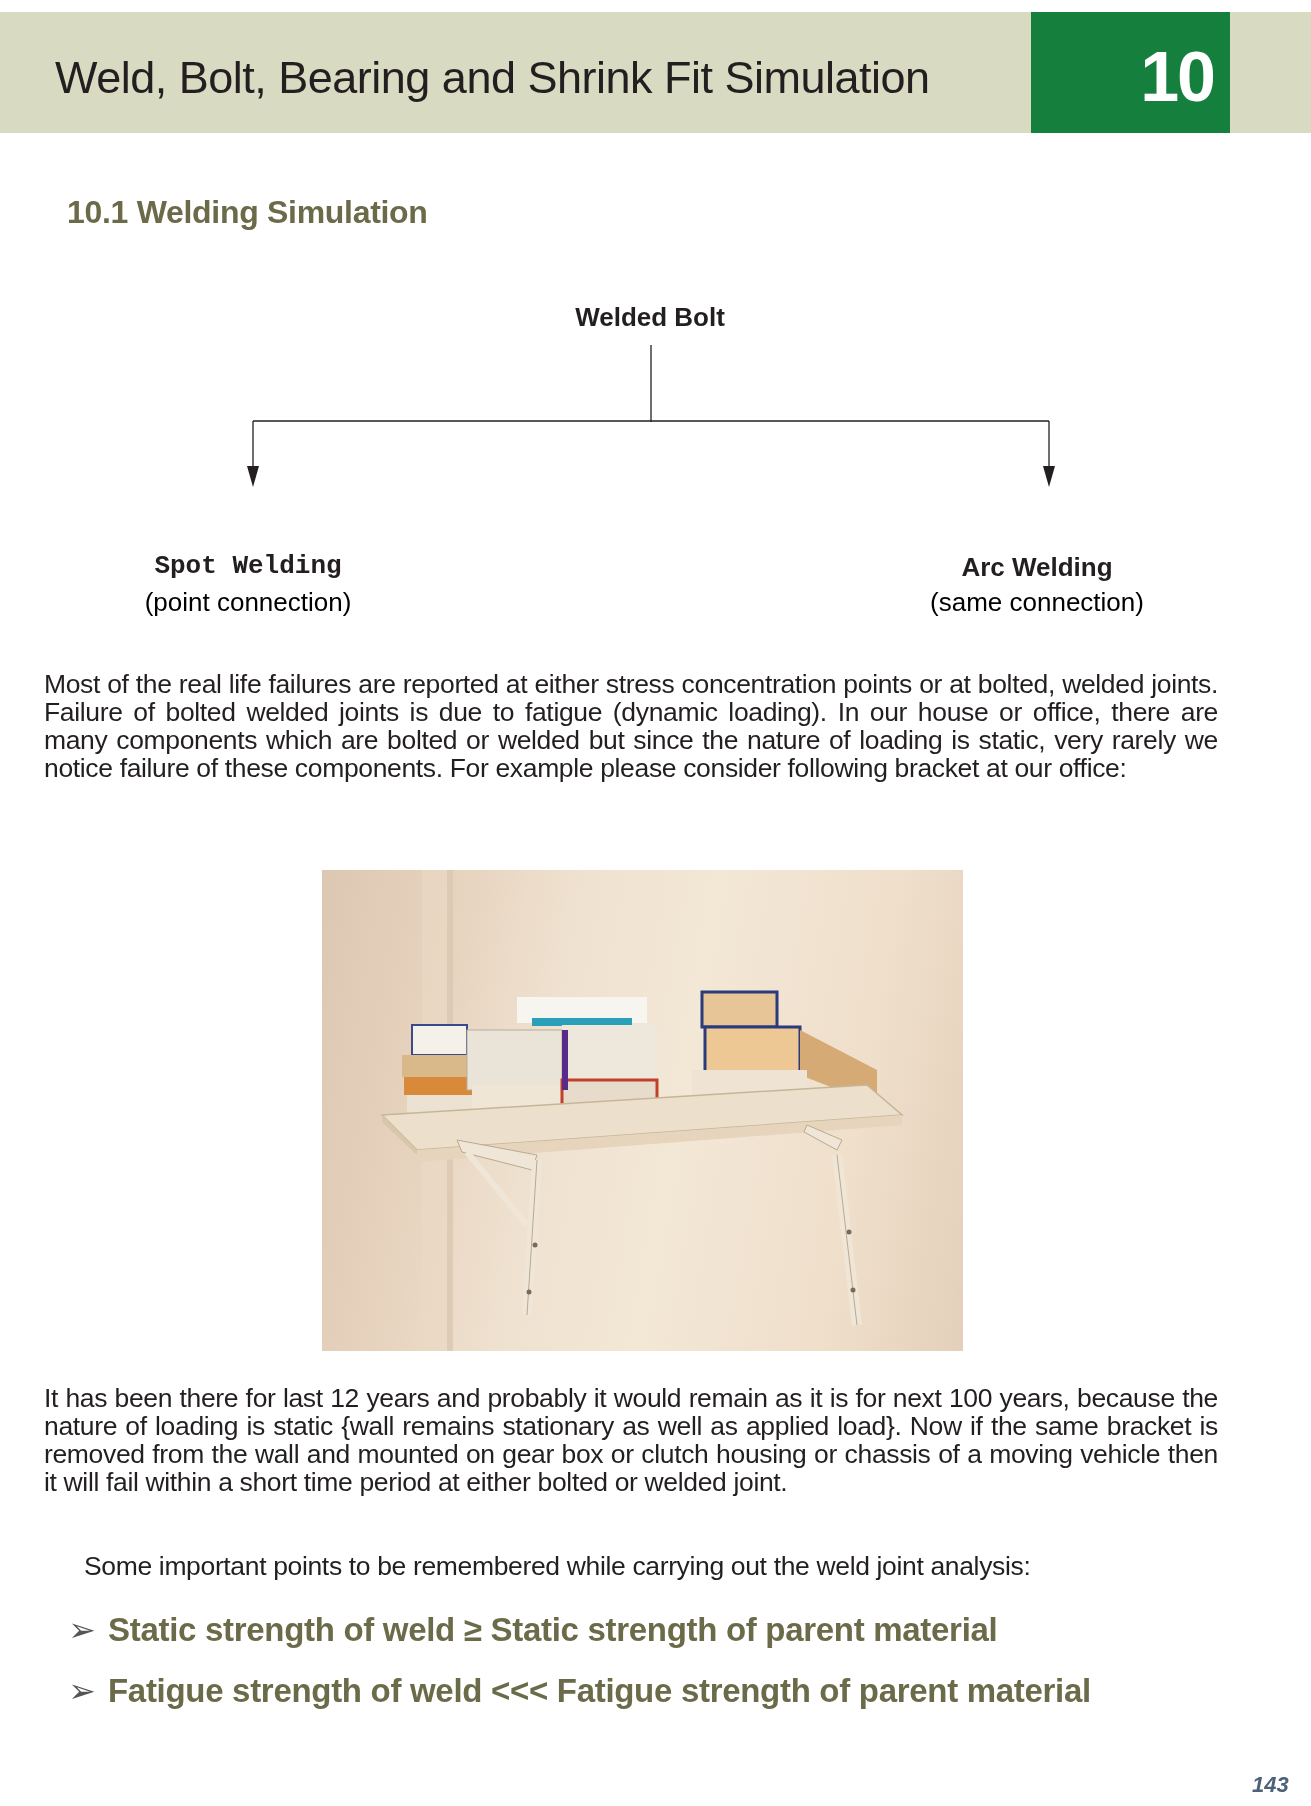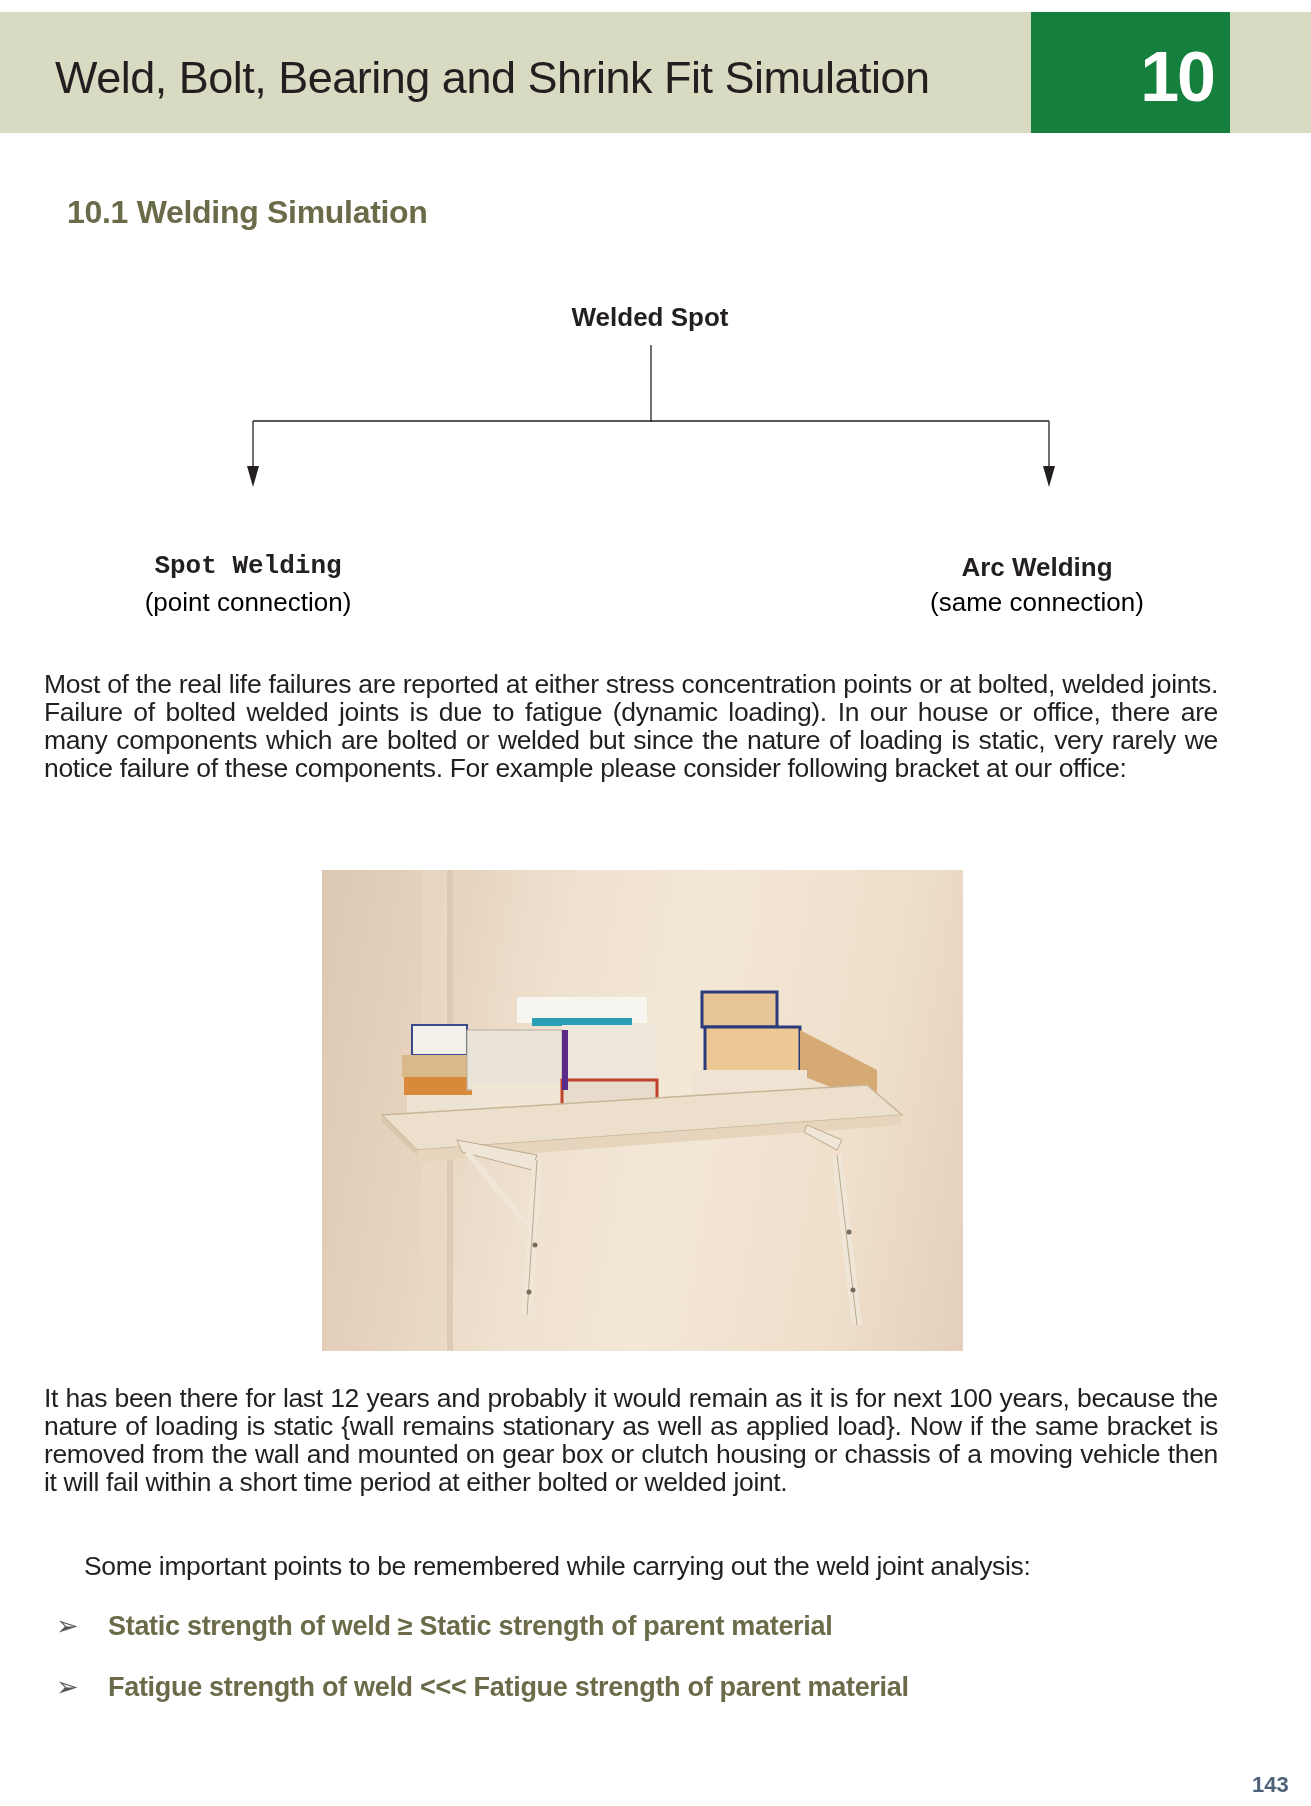--- a/index.html
+++ b/index.html
@@ -13,37 +13,37 @@
                  font-weight: bold; color: #ffffff; letter-spacing: -2px; }
   .section-title { position: absolute; left: 56px; top: 183px; font-size: 32px; font-weight: bold;
                    color: #6b6b4a; margin: 11px; letter-spacing: -0.3px; }
   .diagram { position: absolute; left: 0; top: 290px; width: 1311px; height: 340px; }
   .node-label { position: absolute; font-weight: bold; font-size: 26px; color: #231f20; text-align: center; white-space: nowrap; }
   .node-sub { position: absolute; font-size: 26px; color: #000000; text-align: center; white-space: nowrap; }
   .para { position: absolute; left: 44px; width: 1174px; font-size: 26.5px; line-height: 28px;
           color: #231f20; margin: 0; text-align: justify; letter-spacing: -0.35px; }
   .photo { position: absolute; left: 322px; top: 870px; width: 641px; height: 481px; overflow: hidden;
            background: linear-gradient(100deg, #dcc7b3 0%, #e6d2bd 18%, #efe1cf 35%, #f3e7d6 55%, #efdfcb 80%, #e4d0ba 100%); }
-  .bullet { position: absolute; left: 56px; font-size: 27px; font-weight: bold; color: #6b6b4a; white-space: nowrap; letter-spacing: -0.3px; }
+  .bullet { position: absolute; left: 56px; font-size: 33px; font-weight: bold; color: #6b6b4a; white-space: nowrap; letter-spacing: -0.3px; text-align: center; }
   .bullet-icon { display: inline-block; width: 52px; color: #555; font-weight: normal; }
-  .page-num { position: absolute; left: 1252px; top: 1772px; font-size: 22px; font-weight: bold; color: #4d6278; }
+  .page-num { position: absolute; left: 1252px; top: 1772px; font-size: 22px; font-weight: bold; color: #4d6278; font-style: italic; }
 </style>
 </head>
 <body>
 
 <div class="header-band"></div>
 <h1 class="chapter-title">Weld, Bolt, Bearing and Shrink Fit Simulation</h1>
 <div class="chapter-box">
   <span class="chapter-num">10</span>
 </div>
 
 <h2 class="section-title">10.1 Welding Simulation</h2>
 
 <div class="diagram">
-  <div class="node-label" style="left:565px; top:12px; width:170px;">Welded Spot</div>
+  <div class="node-label" style="left:565px; top:12px; width:170px;">Welded Bolt</div>
   <svg width="1311" height="200" style="position:absolute; left:0; top:0;">
     <line x1="651" y1="55" x2="651" y2="132" stroke="#231f20" stroke-width="1.3"></line>
     <line x1="253" y1="131" x2="1049" y2="131" stroke="#231f20" stroke-width="1.6"></line>
     <line x1="253" y1="131" x2="253" y2="180" stroke="#231f20" stroke-width="1.3"></line>
     <line x1="1049" y1="131" x2="1049" y2="180" stroke="#231f20" stroke-width="1.3"></line>
     <polygon points="247,176 259,176 253,197" fill="#231f20"></polygon>
     <polygon points="1043,176 1055,176 1049,197" fill="#231f20"></polygon>
   </svg>
   <div class="node-label" style="left:148px; top:261px; width:200px;font-family:Liberation Mono, monospace;">Spot Welding</div>
   <div class="node-sub" style="left:118px; top:297px; width:260px;">(point connection)</div>

